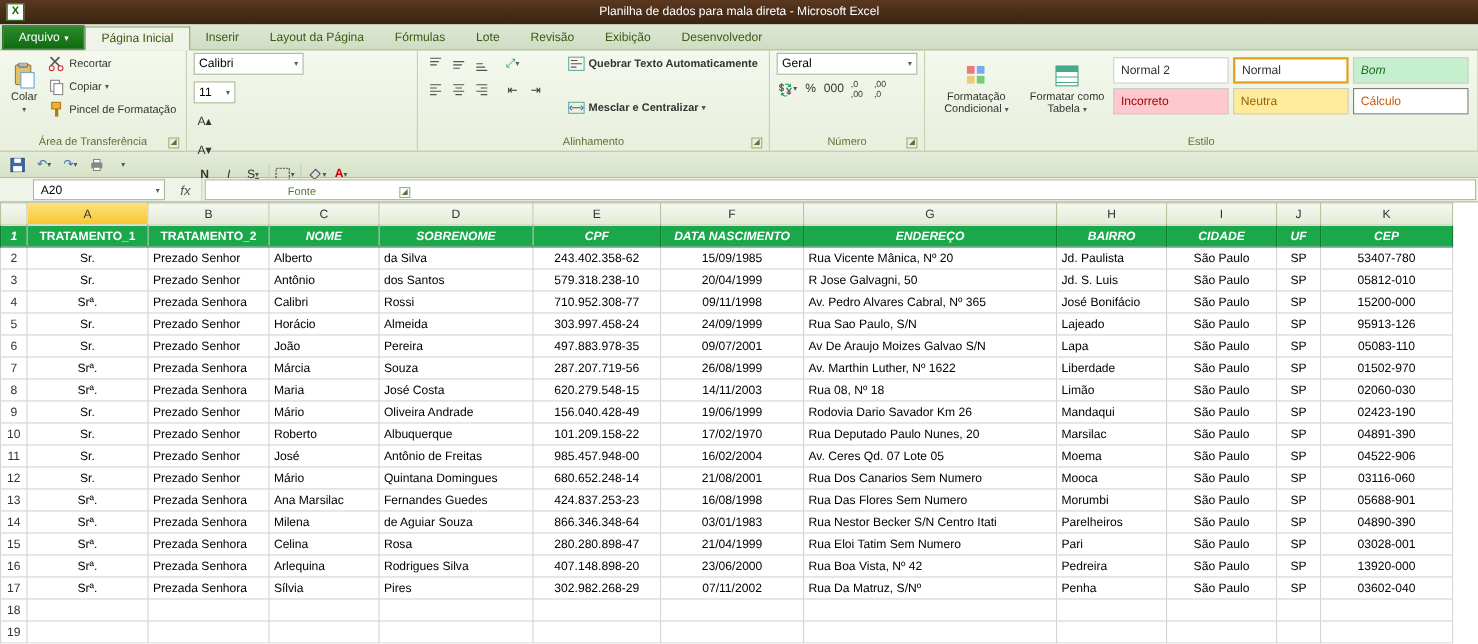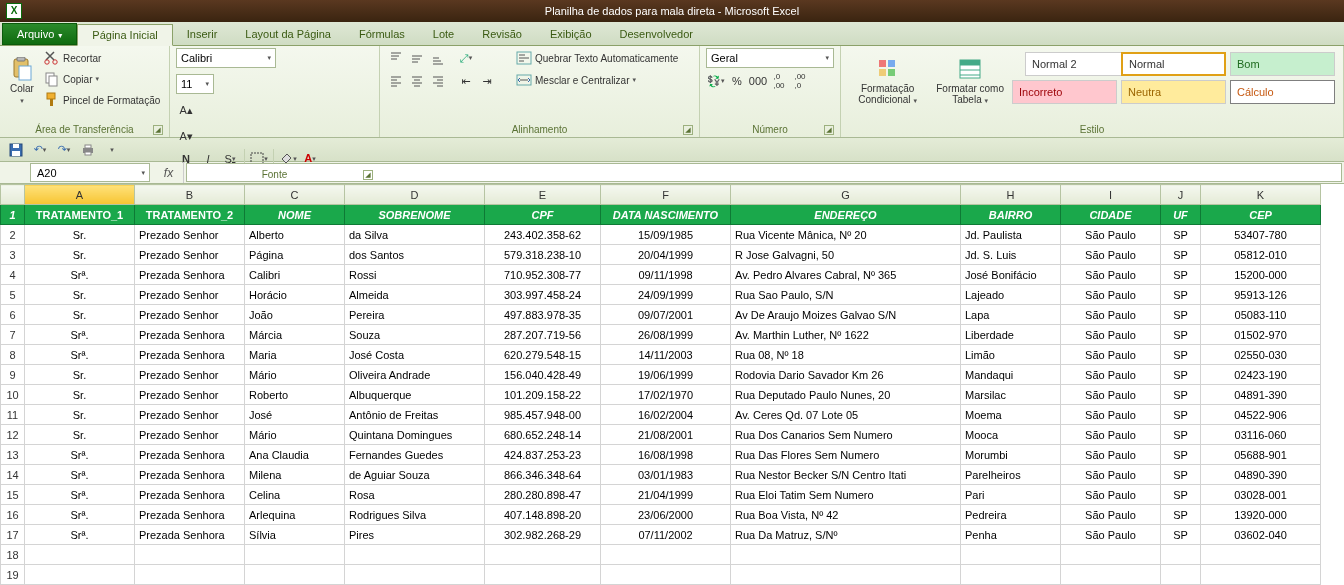--- a/index.html
+++ b/index.html
@@ -30,23 +30,23 @@
 .small-row { display:flex; align-items:center; gap:3px; height:20px; font-size:10px; color:#333; cursor:pointer; padding:0 2px; }
 .small-row .ico { width:16px; height:16px; }
 .col { display:flex; flex-direction:column; gap:1px; }
 .caret-sm { font-size:7px; color:#555; }
 
 .combo { height:20px; border:1px solid #a9b994; background:#fff; display:flex; align-items:center; padding:0 4px; font-size:11px; justify-content:space-between; }
 .ico-btn { width:20px; height:20px; border:1px solid transparent; display:flex; align-items:center; justify-content:center; cursor:pointer; font-size:11px; color:#333; }
 
 
 .style-cell { border:1px solid #ccc; padding:3px 6px; font-size:11px; width:105px; height:24px; display:flex; align-items:center; }
-.s-normal2 { background:#fff; color:#333;margin-left:13px; }
+.s-normal2 { background:#fff; color:#333; }
 .s-normal  { background:#fff; color:#333; border:2px solid #e0a016; }
-.s-bom     { background:#c6efce; color:#1f6b1f; }
+.s-bom     { background:#c6efce; color:#1f6b1f;font-style:italic; }
 .s-incorr  { background:#ffc7ce; color:#9c0006; }
 .s-neutra  { background:#ffeb9c; color:#9c6500; }
 .s-calc    { background:#fff; color:#c65911; border:1px solid #7f7f7f; }
 
 
 .qat { height:24px; background:linear-gradient(180deg,#e4ecd7 0%,#d7e1c8 100%); border-bottom:1px solid #a9b994; display:flex; align-items:center; gap:4px; padding:0 6px; }
 .qat .ico-btn { border:none; }
 
 
 .fbar { height:22px; border-bottom:1px solid #a9b994; display:flex; align-items:stretch; background:#f0f4e8; }
@@ -251,21 +251,21 @@
           <div style="width:6px;"></div>
           <div class="ico-btn">
               <span>⇤</span>
             </div>
           <div class="ico-btn">
               <span>⇥</span>
             </div>
         </div>
       </div>
       <div style="width:1px;background:#c4d1b2;margin:0 4px;"></div>
-      <div class="col" style="gap:2px;">
+      <div class="col" style="gap:20px;font-weight:bold;">
         <div class="small-row">
           <span class="ico">
               <svg width="16" height="16">
                 <rect x="1" y="2" width="14" height="12" fill="none" stroke="#6aa"></rect>
                 <path d="M3 5 h6 M3 8 h10 M3 11 h5" stroke="#555"></path>
               </svg>
             </span>
           <span>Quebrar Texto Automaticamente</span>
         </div>
         <div class="small-row">
@@ -446,21 +446,21 @@
           <td>Rua Vicente Mânica, Nº 20</td>
           <td>Jd. Paulista</td>
           <td class="c-cid">São Paulo</td>
           <td class="c-uf">SP</td>
           <td class="c-cep">53407-780</td>
         </tr>
         <tr class="data-row">
           <td class="rowhdr">3</td>
           <td class="c-tr1">Sr.</td>
           <td>Prezado Senhor</td>
-          <td>Página</td>
+          <td>Antônio</td>
           <td>dos Santos</td>
           <td class="c-cpf">579.318.238-10</td>
           <td class="c-data">20/04/1999</td>
           <td>R Jose Galvagni, 50</td>
           <td>Jd. S. Luis</td>
           <td class="c-cid">São Paulo</td>
           <td class="c-uf">SP</td>
           <td class="c-cep">05812-010</td>
         </tr>
         <tr class="data-row">
@@ -524,21 +524,21 @@
           <td class="c-tr1">Srª.</td>
           <td>Prezada Senhora</td>
           <td>Maria</td>
           <td>José Costa</td>
           <td class="c-cpf">620.279.548-15</td>
           <td class="c-data">14/11/2003</td>
           <td>Rua 08, Nº 18</td>
           <td>Limão</td>
           <td class="c-cid">São Paulo</td>
           <td class="c-uf">SP</td>
-          <td class="c-cep">02550-030</td>
+          <td class="c-cep">02060-030</td>
         </tr>
         <tr class="data-row">
           <td class="rowhdr">9</td>
           <td class="c-tr1">Sr.</td>
           <td>Prezado Senhor</td>
           <td>Mário</td>
           <td>Oliveira Andrade</td>
           <td class="c-cpf">156.040.428-49</td>
           <td class="c-data">19/06/1999</td>
           <td>Rodovia Dario Savador Km 26</td>
@@ -586,21 +586,21 @@
           <td>Rua Dos Canarios Sem Numero</td>
           <td>Mooca</td>
           <td class="c-cid">São Paulo</td>
           <td class="c-uf">SP</td>
           <td class="c-cep">03116-060</td>
         </tr>
         <tr class="data-row">
           <td class="rowhdr">13</td>
           <td class="c-tr1">Srª.</td>
           <td>Prezada Senhora</td>
-          <td>Ana Claudia</td>
+          <td>Ana Marsilac</td>
           <td>Fernandes Guedes</td>
           <td class="c-cpf">424.837.253-23</td>
           <td class="c-data">16/08/1998</td>
           <td>Rua Das Flores Sem Numero</td>
           <td>Morumbi</td>
           <td class="c-cid">São Paulo</td>
           <td class="c-uf">SP</td>
           <td class="c-cep">05688-901</td>
         </tr>
         <tr class="data-row">

